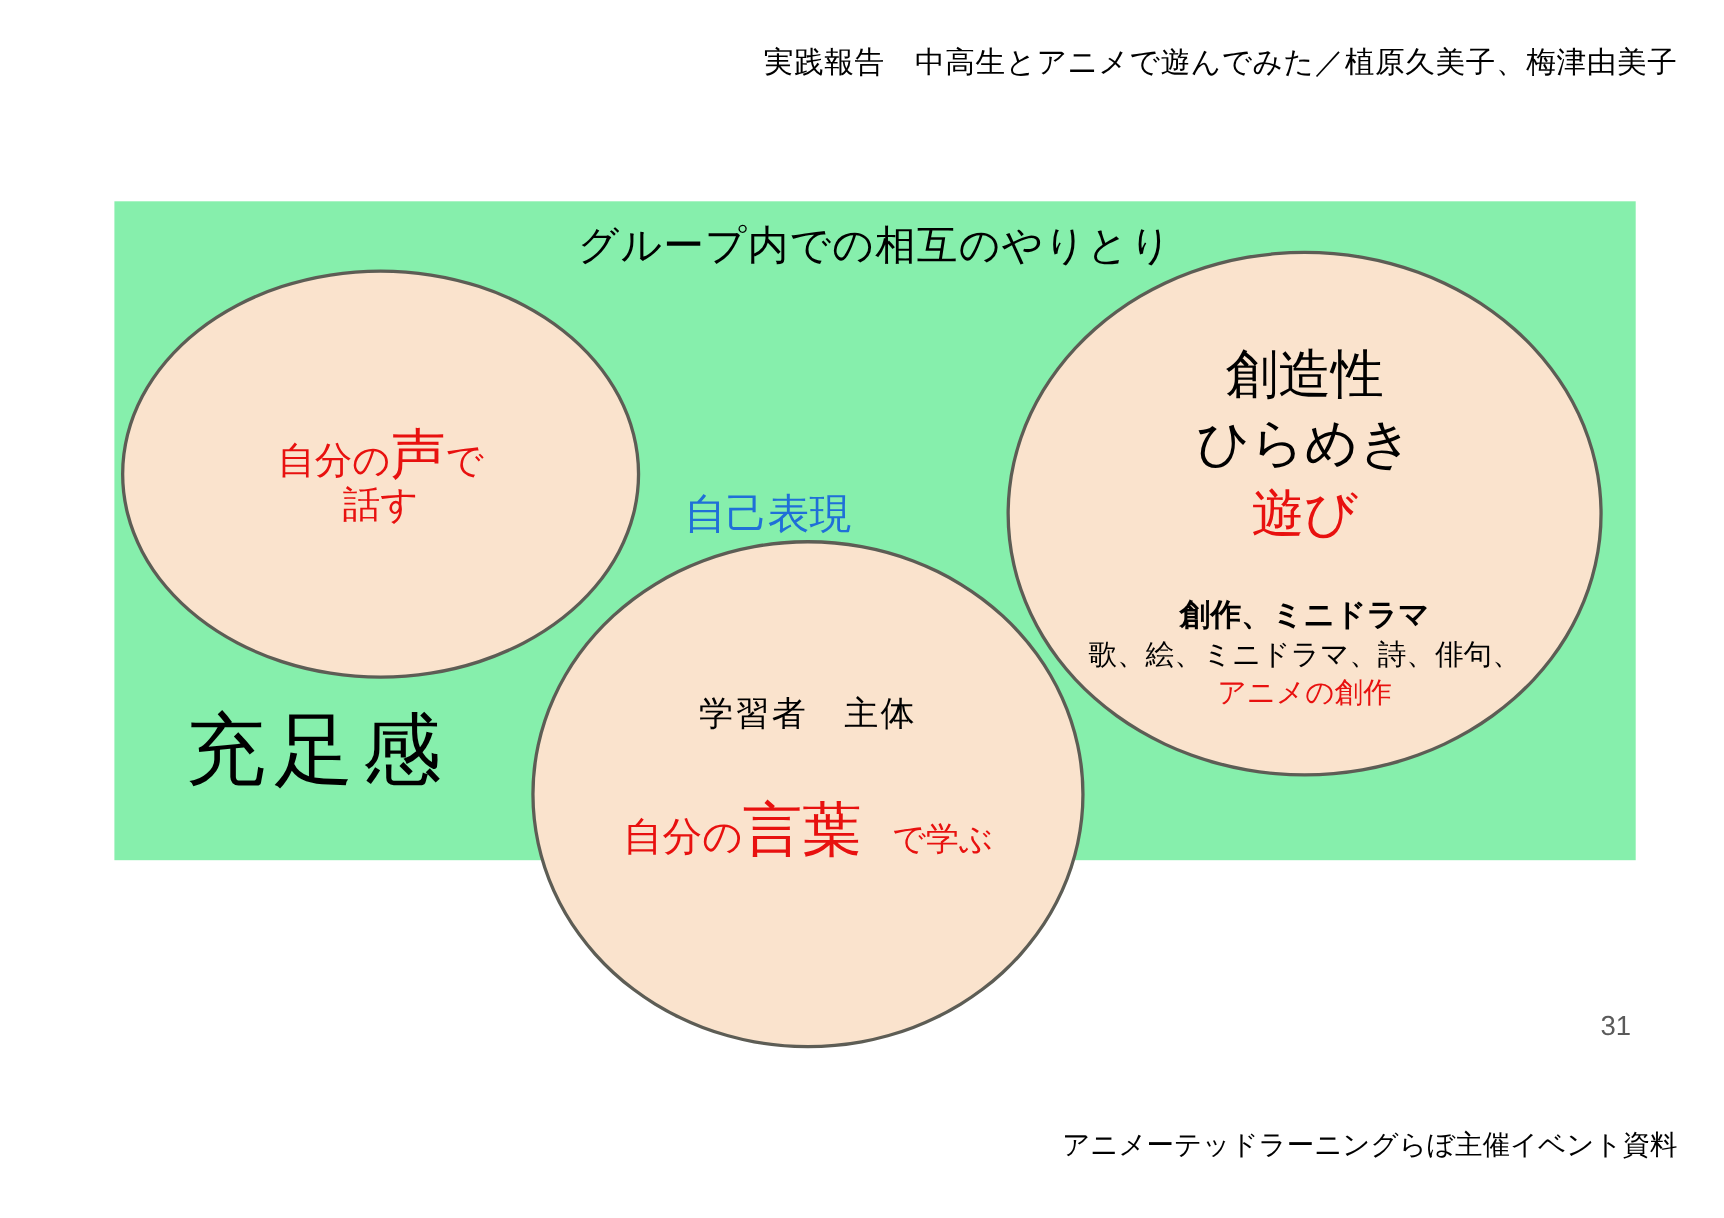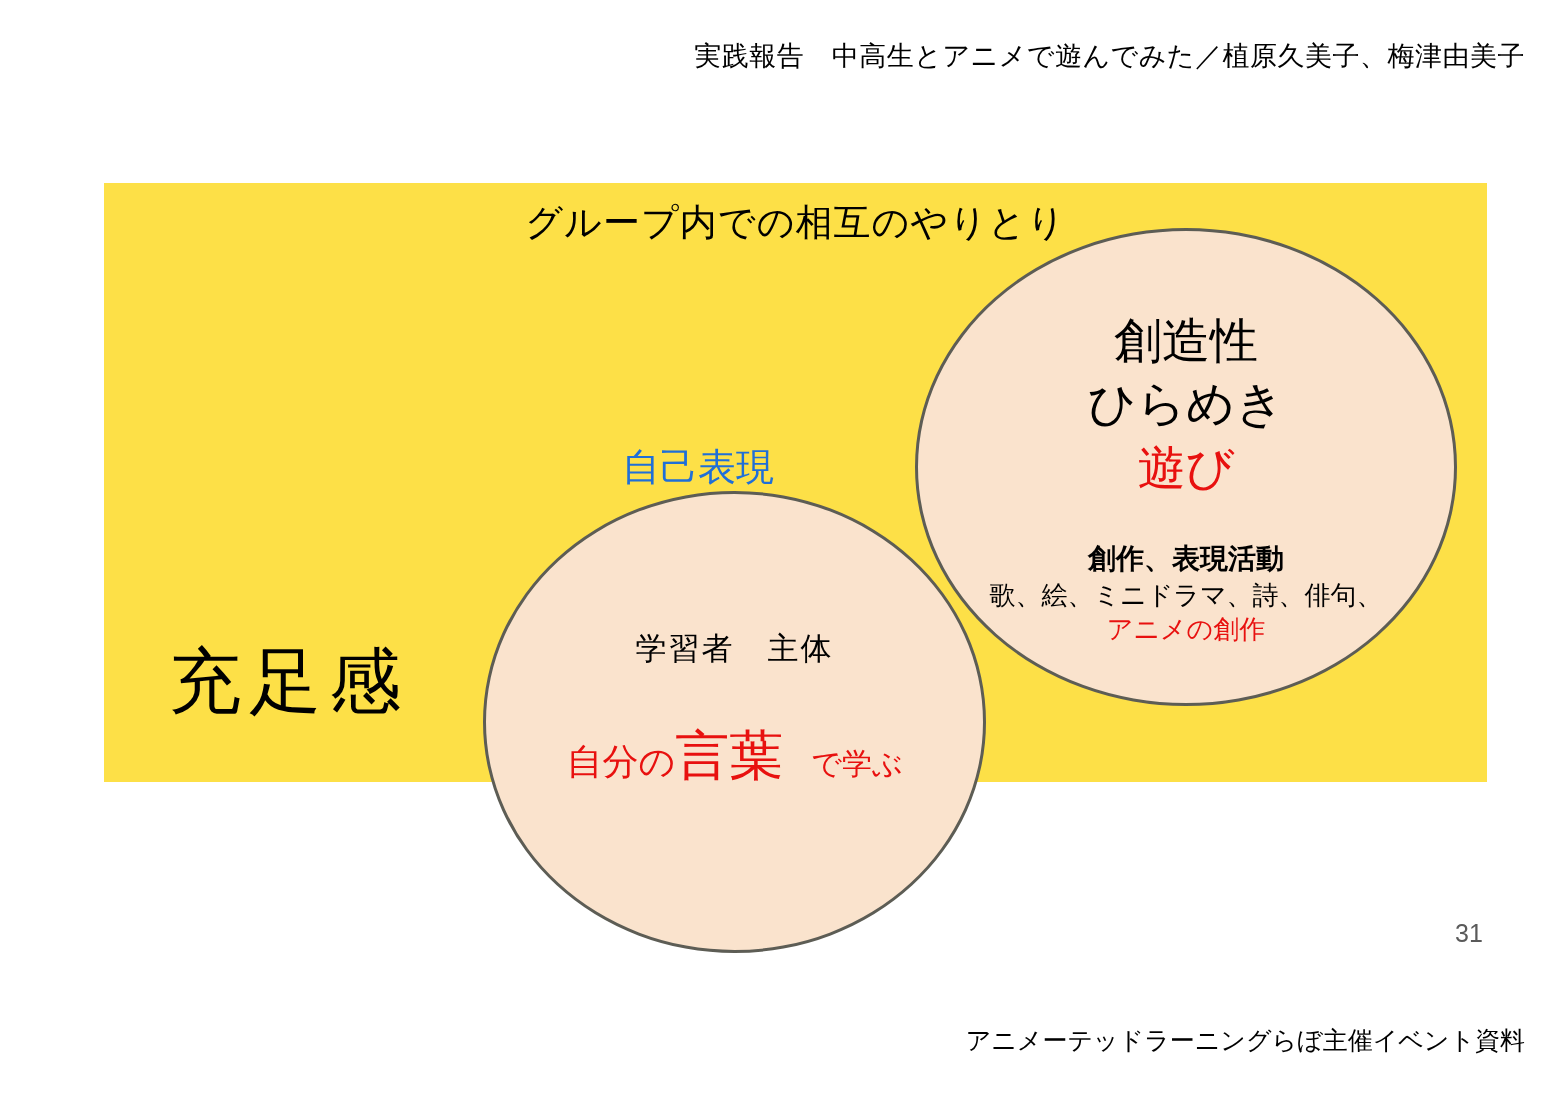--- a/index.html
+++ b/index.html
@@ -26,21 +26,21 @@
     white-space: nowrap;
   }
 
   
   .green-panel {
     position: absolute;
     left: 104px;
     top: 183px;
     width: 1383px;
     height: 599px;
-    background: #fde047;
+    background: #86efac;
   }
 
   .panel-title {
     position: absolute;
     left: 0;
     top: 15px;
     width: 100%;
     text-align: center;
     font-size: 37px;
     color: #000000;
@@ -174,29 +174,35 @@
 </style>
 </head>
 <body>
 
 <div class="slide-header">実践報告　中高生とアニメで遊んでみた／植原久美子、梅津由美子</div>
 
 <div class="green-panel">
 
   <div class="panel-title">グループ内での相互のやりとり</div>
 
+  <div class="ellipse ellipse-left">
+    <div class="ell-text left-line1">
+      <span>自分の</span><span class="big">声</span><span>で</span>
+    </div>
+    <div class="ell-text left-line2">話す</div>
+  </div>
 
   <div class="ellipse ellipse-right">
     <div class="ell-text right-head">
       <div>創造性</div>
       <div>ひらめき</div>
       <div class="red">遊び</div>
     </div>
     <div class="ell-text right-sub">
-      <div class="bold">創作、表現活動</div>
+      <div class="bold">創作、ミニドラマ</div>
       <div>歌、絵、ミニドラマ、詩、俳句、</div>
       <div class="red">アニメの創作</div>
     </div>
   </div>
 
   <div class="ellipse ellipse-center">
     <div class="ell-text center-line1">学習者　主体</div>
     <div class="ell-text center-line2">
       <span>自分の</span><span class="big">言葉</span><span class="small">で学ぶ</span>
     </div>

